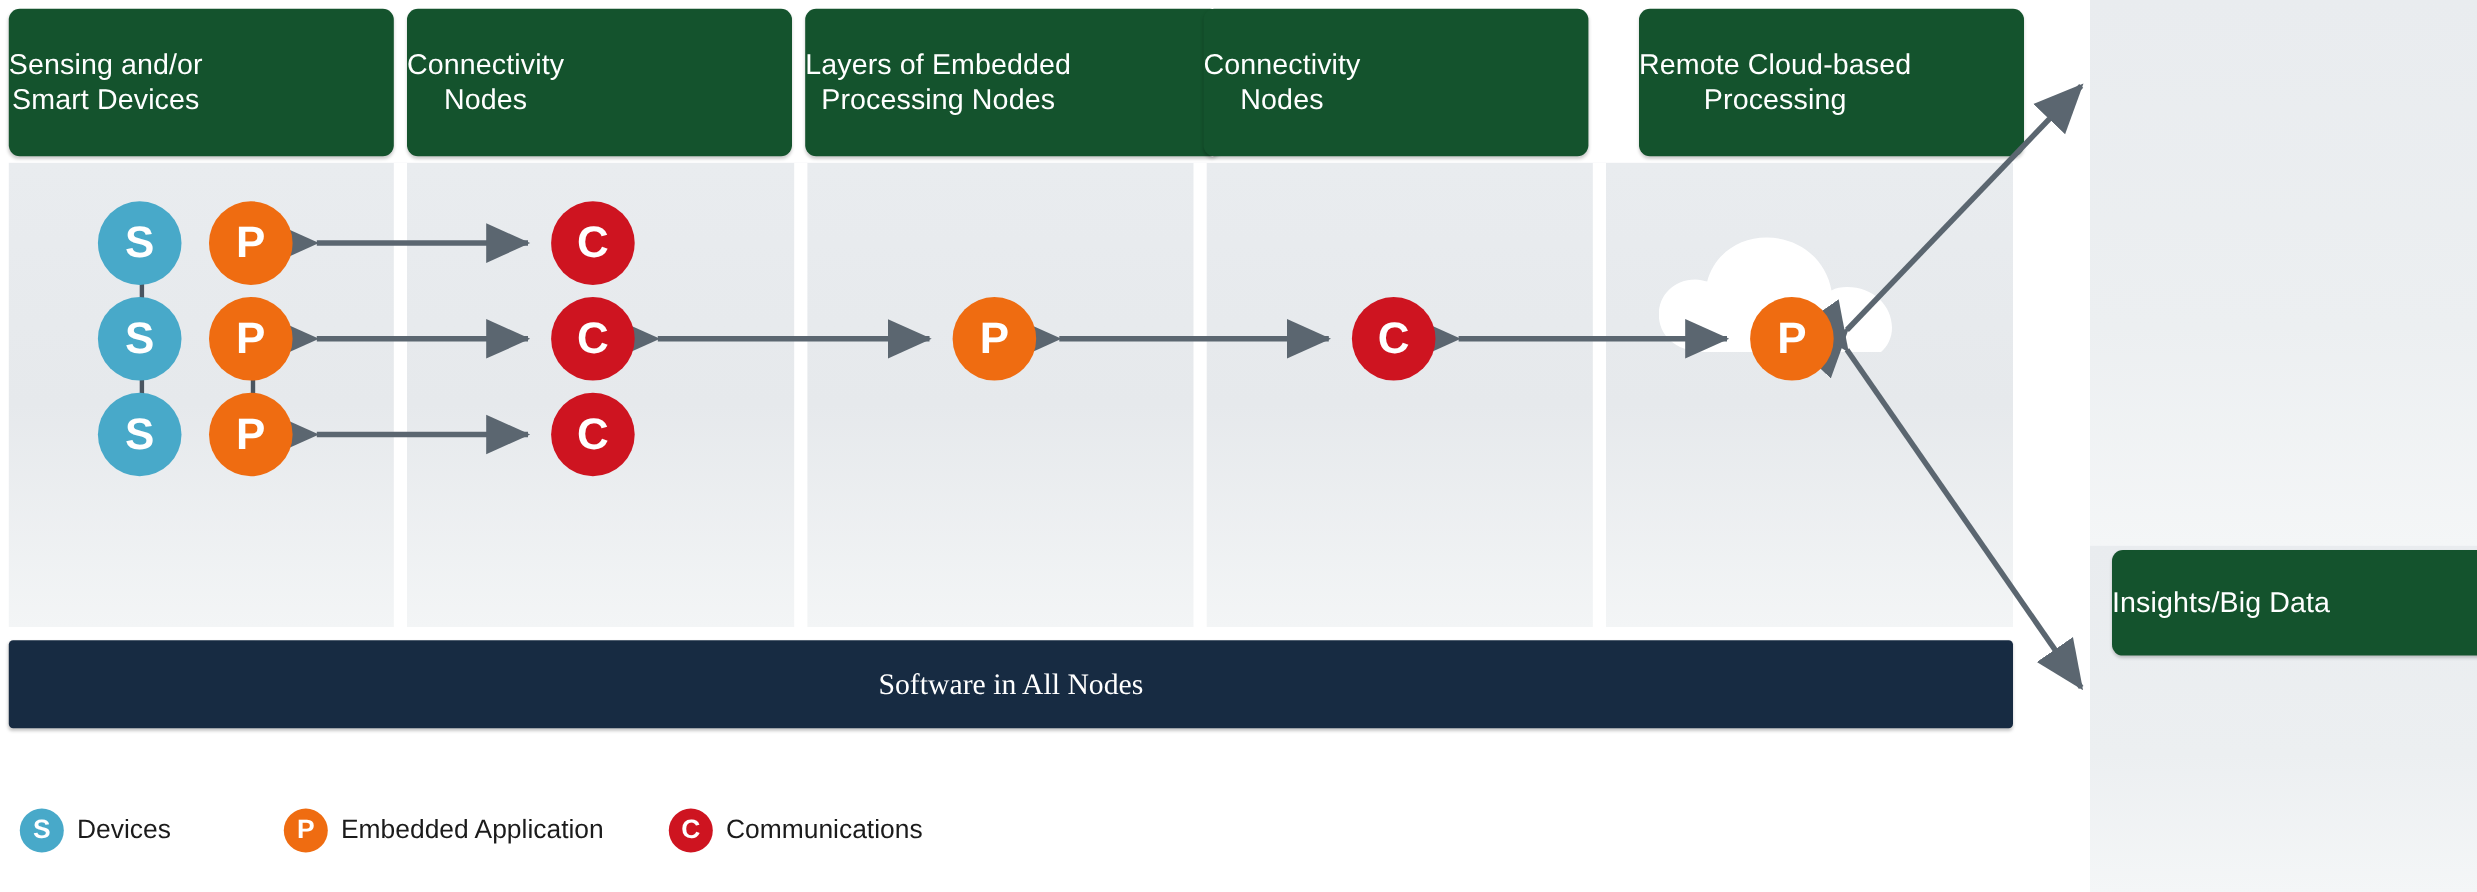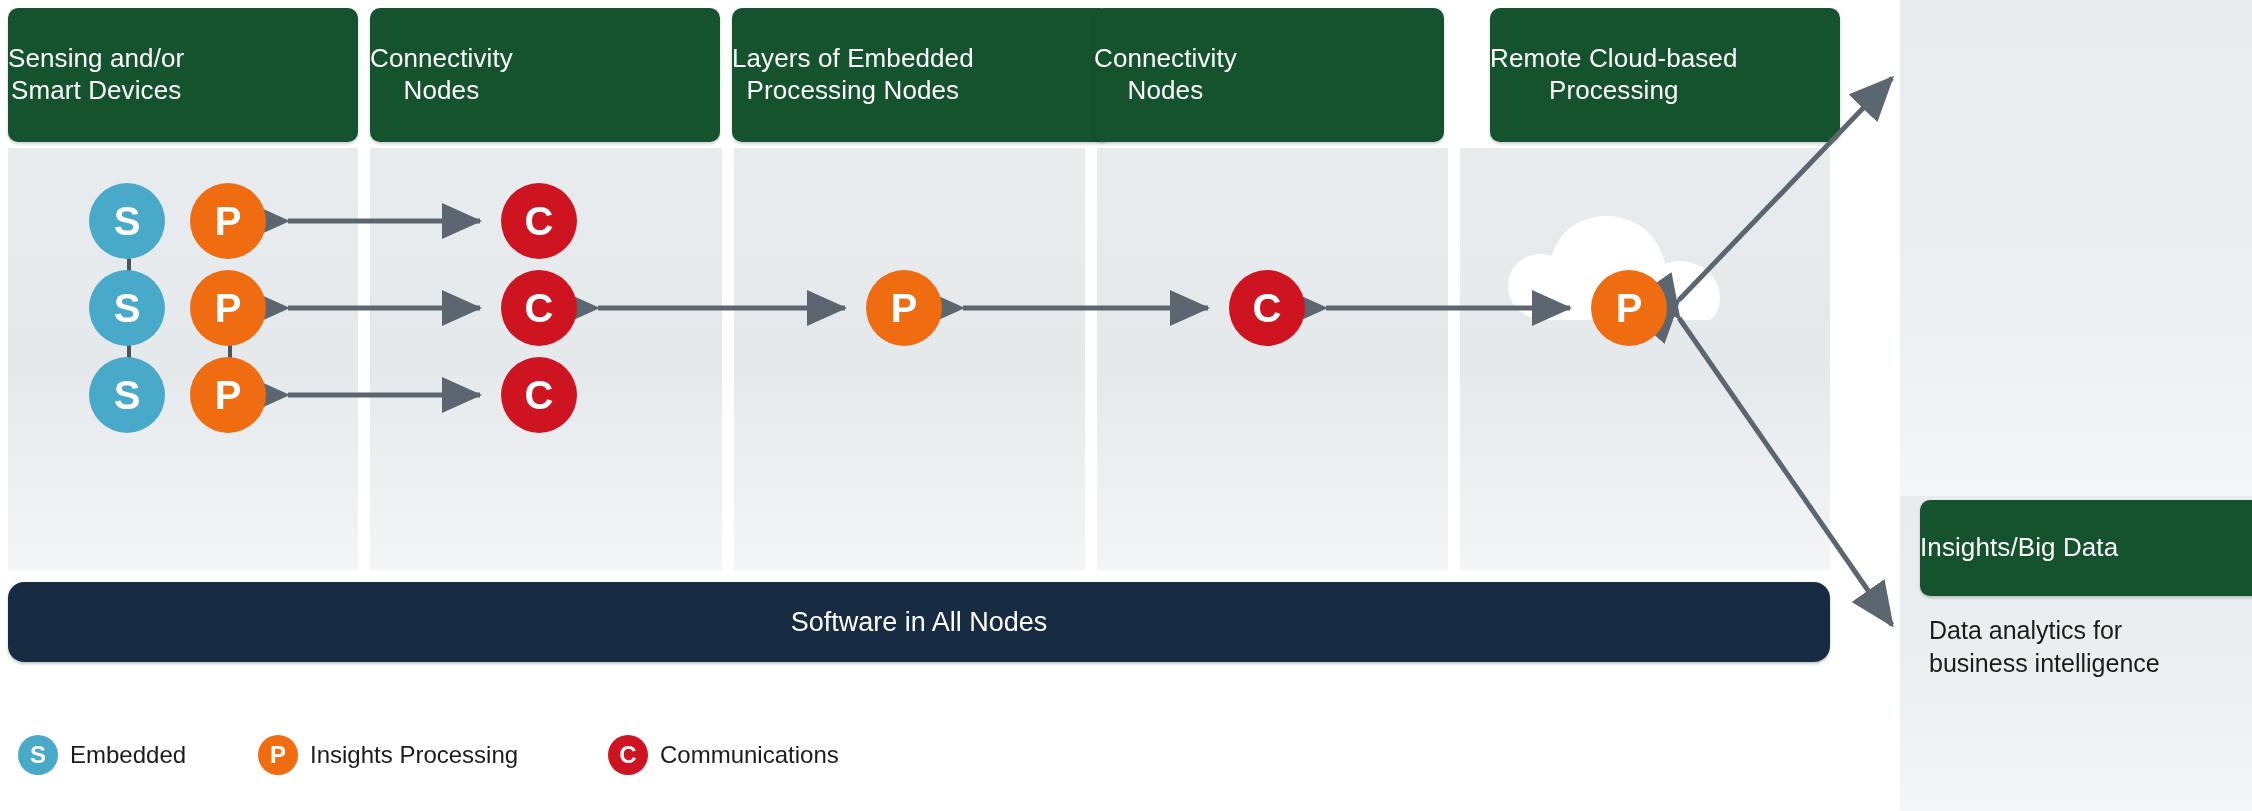--- a/index.html
+++ b/index.html
@@ -79,27 +79,28 @@
   }
 
   
   .software-bar {
     position: absolute;
     left: 8px;
     top: 582px;
     width: 1822px;
     height: 80px;
     background: #172b42;
-    border-radius: 16px;
+    border-radius: 4px;
     color: #ffffff;
     font-size: 27px;
     display: flex;
     align-items: center;
     justify-content: center;
     box-shadow: 0 2px 3px rgba(0,0,0,.22);
+    font-family: Liberation Serif, serif;
   }
 
   
   .legend {
     position: absolute;
     left: 18px;
     top: 735px;
     display: flex;
     align-items: center;
     gap: 0px;
@@ -274,39 +275,36 @@
 
   <div class="software-bar">
     <span>Software in All Nodes</span>
   </div>
 
   <div class="legend">
     <div class="legend-item" style="width:240px">
       <span class="legend-dot s">
         <span>S</span>
       </span>
-      <span class="legend-label">Embedded</span>
+      <span class="legend-label">Devices</span>
     </div>
     <div class="legend-item" style="width:350px">
       <span class="legend-dot p">
         <span>P</span>
       </span>
-      <span class="legend-label">Insights Processing</span>
+      <span class="legend-label">Embedded Application</span>
     </div>
     <div class="legend-item">
       <span class="legend-dot c">
         <span>C</span>
       </span>
       <span class="legend-label">Communications</span>
     </div>
   </div>
 
   <div class="card" style="left:1900px; top:0px; width:352px; height:496px;"></div>
 
   <div class="card" style="left:1900px; top:496px; width:352px; height:315px;"></div>
   <div class="hdr" style="left:1920px; top:500px; width:352px; height:96px; font-size:26px;">
     <span>Insights/Big Data</span>
   </div>
-  <div class="card-body" style="left:1929px; top:614px; width:258px;">
-    <span>Data analytics for business intelligence</span>
-  </div>
 
 </div>
 
 </body></html>

